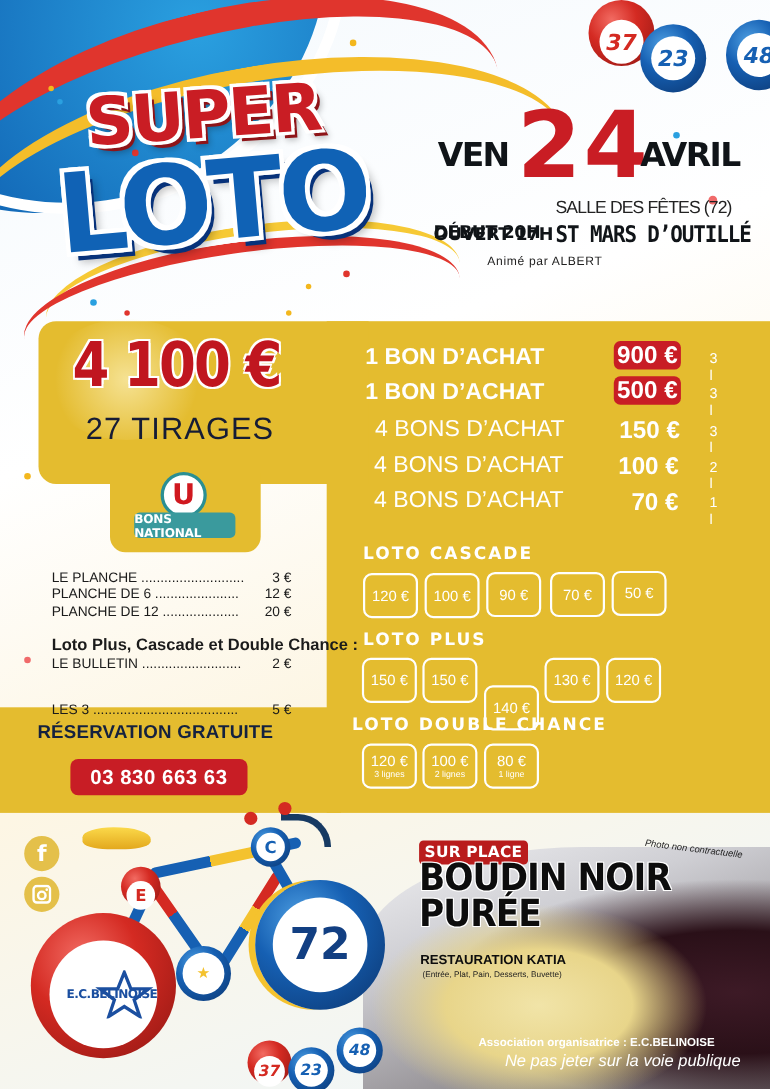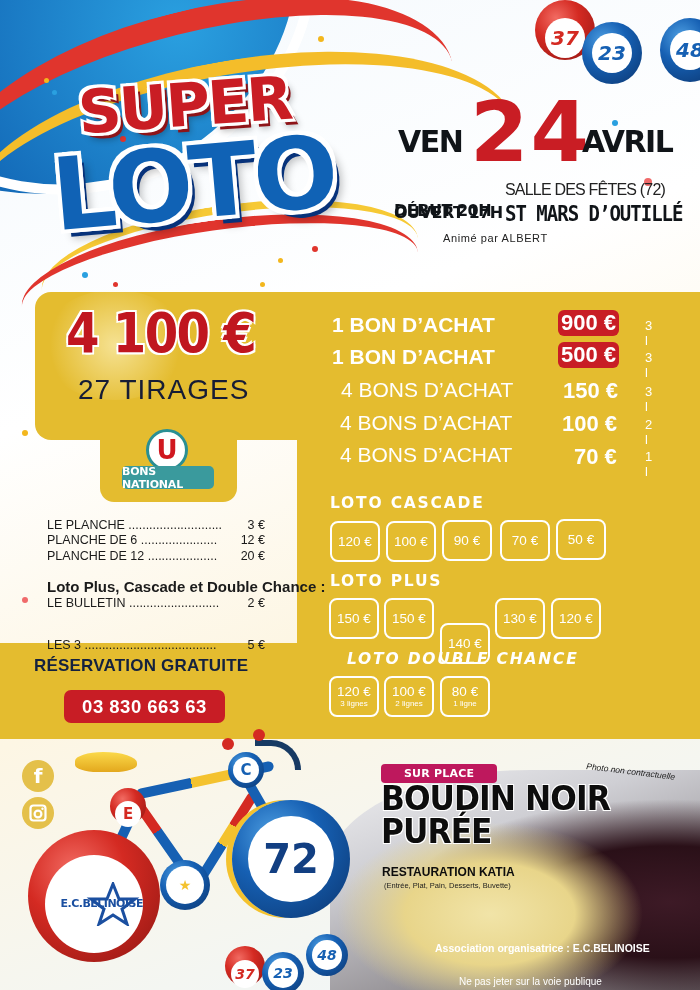--- a/index.html
+++ b/index.html
@@ -90,28 +90,28 @@
   
   .section-title { position: absolute; font-family: "DejaVu Sans", sans-serif; font-weight: 900; font-size: 15.5px; color: #fff; letter-spacing: 1.8px; }
   .chip { position: absolute; width: 50px; height: 41px; border: 2px solid #fff; border-radius: 8px; color: #fff; font-size: 13.5px; display: flex; flex-direction: column; align-items: center; justify-content: center; line-height: 1; }
   .chip .sub { font-size: 8px; margin-top: 1px; }
 
   
   .social { position: absolute; width: 32px; height: 32px; border-radius: 50%; background: #e4c04a; color: #fff; display: flex; align-items: center; justify-content: center; font-family: "DejaVu Sans", sans-serif; font-weight: 900; }
   .bike-tube { position: absolute; border-radius: 6px; }
 
   .food-photo { left: 330px; top: 770px; width: 400px; height: 240px; border-radius: 50% 0 0 0 / 40% 0 0 0; background: radial-gradient(ellipse at 40% 60%, #f1e4a8 0%, #e8d58a 25%, rgba(232,213,138,0) 45%), radial-gradient(ellipse at 85% 55%, #3d1a26 0%, #2a1018 30%, rgba(42,16,24,0) 55%), linear-gradient(160deg, #f0f0f2 0%, #cfcfd4 30%, #8e8a8e 70%, #5a5055 100%); }
-  .sur-place { left: 381px; top: 764px; background: #be185d; color: #fff; font-family: "DejaVu Sans", sans-serif; font-weight: 900; font-size: 11px; padding: 3px 23px; border-radius: 4px; letter-spacing: 0.2px; }
+  .sur-place { left: 381px; top: 764px; background: #b91c1c; color: #fff; font-family: "DejaVu Sans", sans-serif; font-weight: 900; font-size: 14px; padding: 3px 5px; border-radius: 4px; letter-spacing: 0.2px; }
   .photo-note { left: 587px; top: 761px; font-size: 8.5px; font-style: italic; color: #222; transform: rotate(7deg); transform-origin: left top; }
   .boudin { left: 381px; top: 782px; font-family: "DejaVu Sans", sans-serif; font-weight: 900; font-size: 34px; color: #0d0d0d; line-height: 0.98; letter-spacing: -1px; transform: scaleX(0.92); transform-origin: left top;
     text-shadow: 1px 1px 0 #fff, -1px -1px 0 #fff, 1px -1px 0 #fff, -1px 1px 0 #fff; }
   .resto { left: 382px; top: 865px; font-weight: 700; font-size: 12px; color: #0d0d0d; }
   .resto-sub { left: 384px; top: 881px; font-size: 7.5px; color: #1d1d1d; }
   .asso { left: 435px; top: 942px; font-weight: 700; font-size: 10.5px; color: #fff; }
-  .nojeter { left: 459px; top: 976px; font-size: 10px; color: #fff; }
+  .nojeter { left: 459px; top: 956px; font-style: italic; font-size: 15px; color: #fff; }
 </style>
 </head>
 <body>
 
 <div class="swoosh sw-blue"></div>
 <div class="swoosh sw-white1"></div>
 <div class="swoosh sw-red"></div>
 <div class="swoosh sw-yellow"></div>
 <div class="swoosh sw-yellow2"></div>
 <div class="swoosh sw-red2"></div>
@@ -217,21 +217,21 @@
 <div class="chip" style="left:500px;top:520px;">70 €</div>
 <div class="chip" style="left:556px;top:519px;">50 €</div>
 
 <div class="section-title" style="left:330px;top:572px;">LOTO PLUS</div>
 <div class="chip" style="left:329px;top:598px;">150 €</div>
 <div class="chip" style="left:384px;top:598px;">150 €</div>
 <div class="chip" style="left:440px;top:598px;margin-top:25px;">140 €</div>
 <div class="chip" style="left:495px;top:598px;">130 €</div>
 <div class="chip" style="left:551px;top:598px;">120 €</div>
 
-<div class="section-title" style="left:347px;top:650px;font-style:italic;">LOTO DOUBLE CHANCE</div>
+<div class="section-title" style="left:320px;top:650px;">LOTO DOUBLE CHANCE</div>
 <div class="chip" style="left:329px;top:676px;">
   <span>120 €</span>
   <span class="sub">3 lignes</span>
 </div>
 <div class="chip" style="left:384px;top:676px;">
   <span>100 €</span>
   <span class="sub">2 lignes</span>
 </div>
 <div class="chip" style="left:440px;top:676px;">
   <span>80 €</span>

